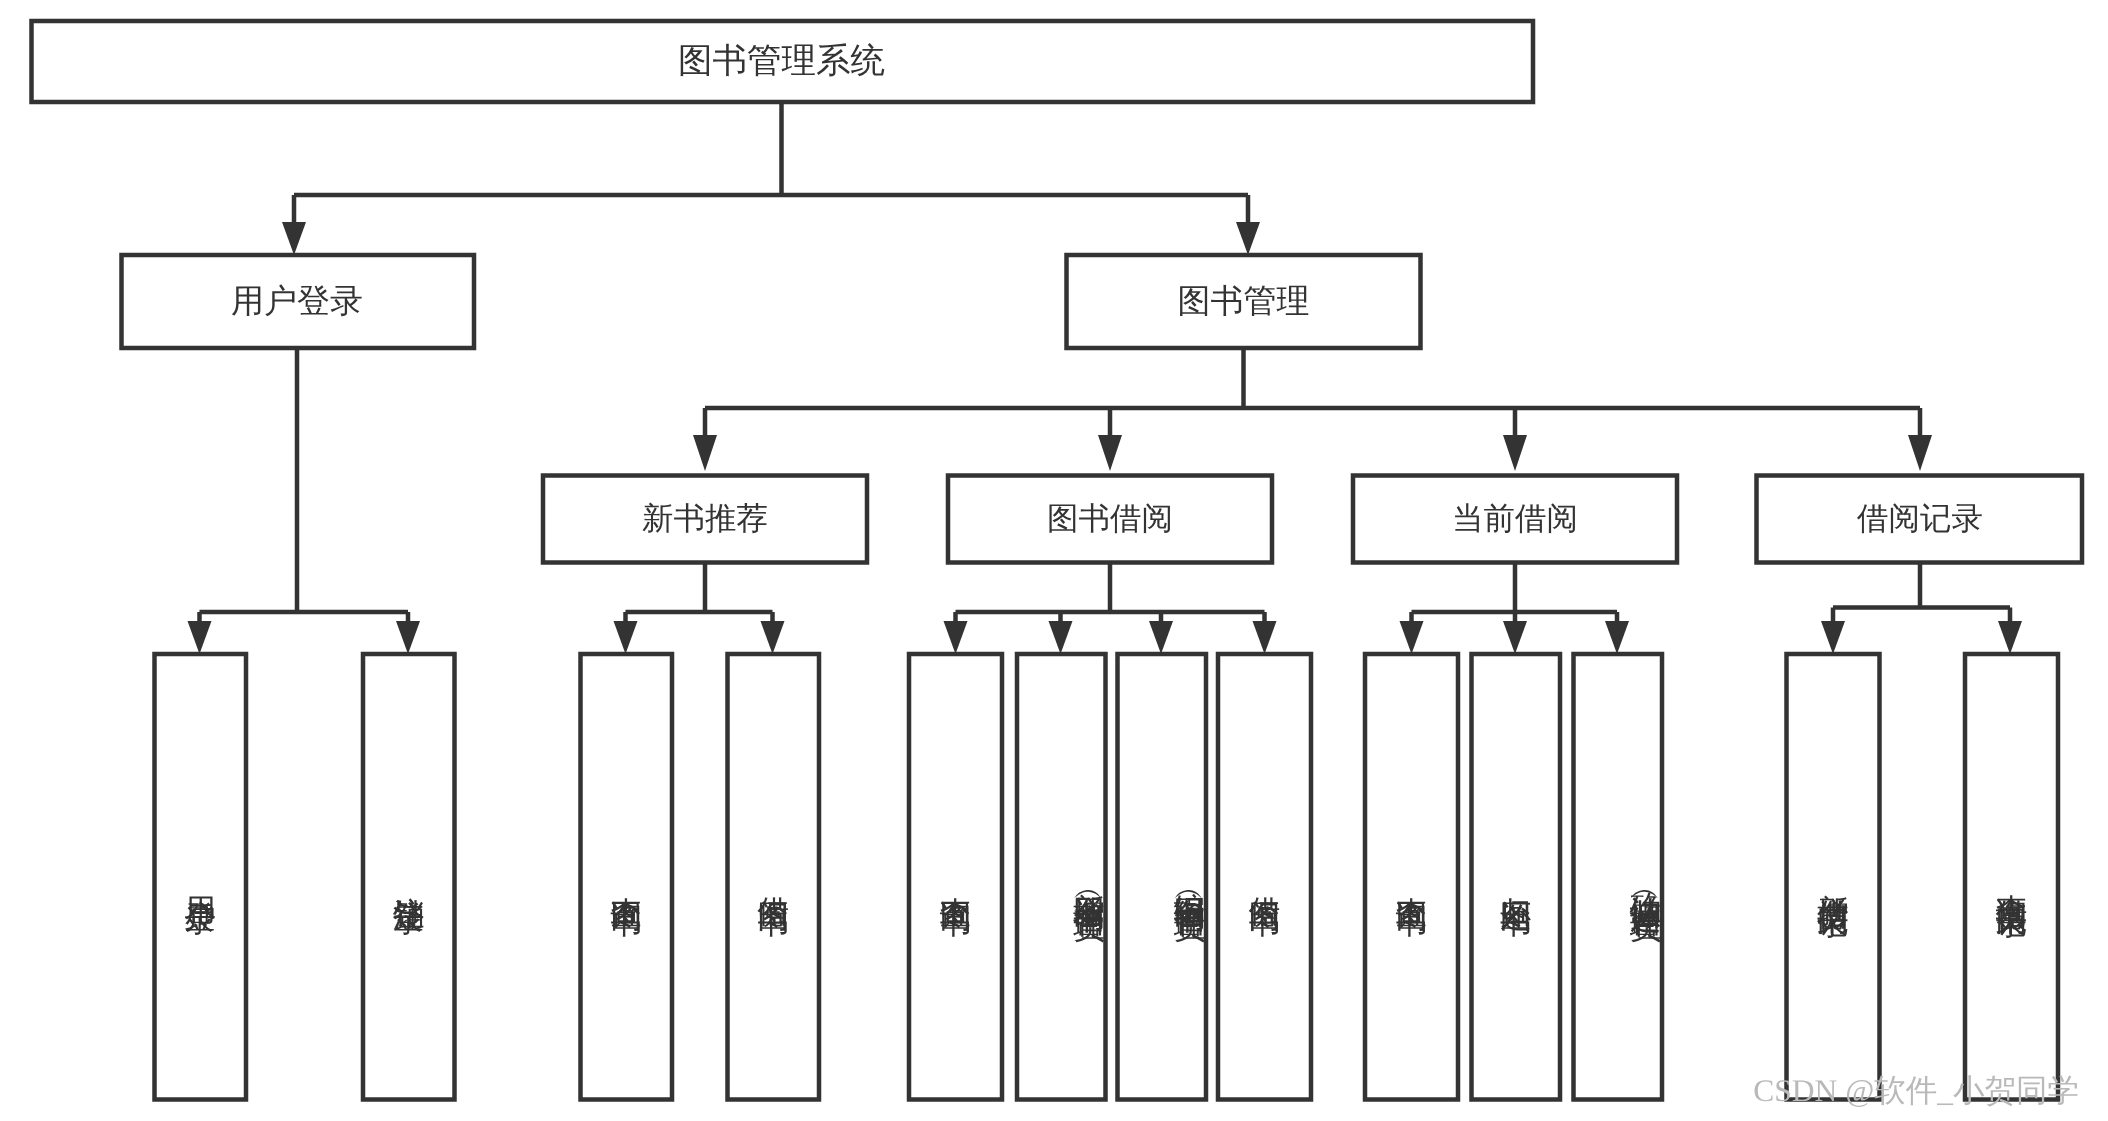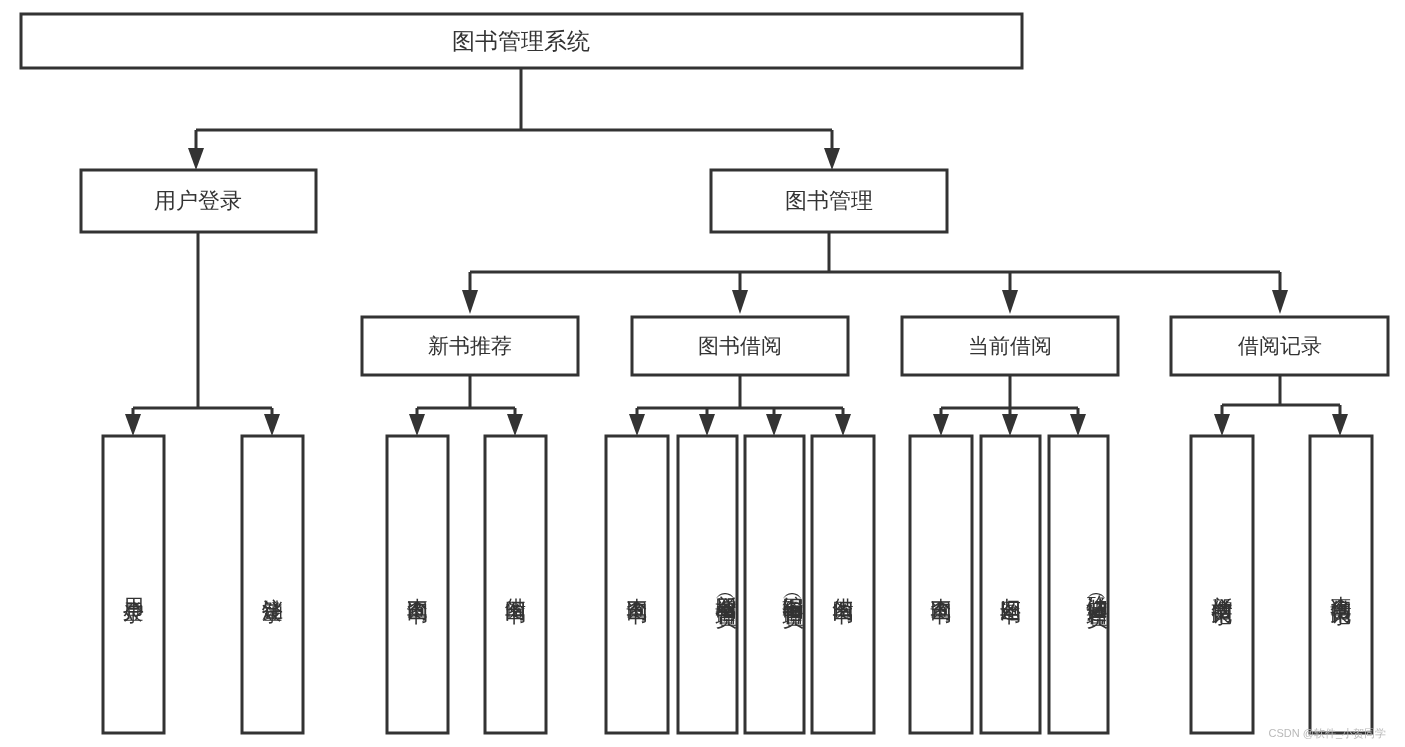--- a/index.html
+++ b/index.html
@@ -12,22 +12,22 @@
   .arrow-head{fill:#333333;}
   .node-label{fill:#333333;font-family:"DejaVu Sans","Liberation Sans",sans-serif;
               text-anchor:middle;dominant-baseline:middle;}
   .lbl-root{font-size:23px;}
   .lbl-l2{font-size:22px;}
   .lbl-l3{font-size:21px;}
   .vlabel{position:absolute;display:flex;align-items:center;justify-content:center;
           writing-mode:vertical-rl;text-orientation:upright;
           font-size:21px;color:#333333;letter-spacing:2px;line-height:1.05;
           pointer-events:none;}
-  #watermark{position:absolute;right:12px;bottom:6px;font-size:11px;color:#b9b9b9;
-             font-family:Liberation Sans, sans-serif;white-space:nowrap;}
+  #watermark{position:absolute;right:12px;bottom:6px;font-size:21px;color:#b9b9b9;
+             font-family:Liberation Serif, serif;white-space:nowrap;}
 </style>
 </head>
 <body>
 
 <div id="diagram-root">
 
   <svg id="tree" viewBox="0 0 1405 747">
 
     <g>
       <path class="conn" d="M521,68 L521,130 M196,130 L832,130 M196,130 L196,148 M832,130 L832,148"></path>

